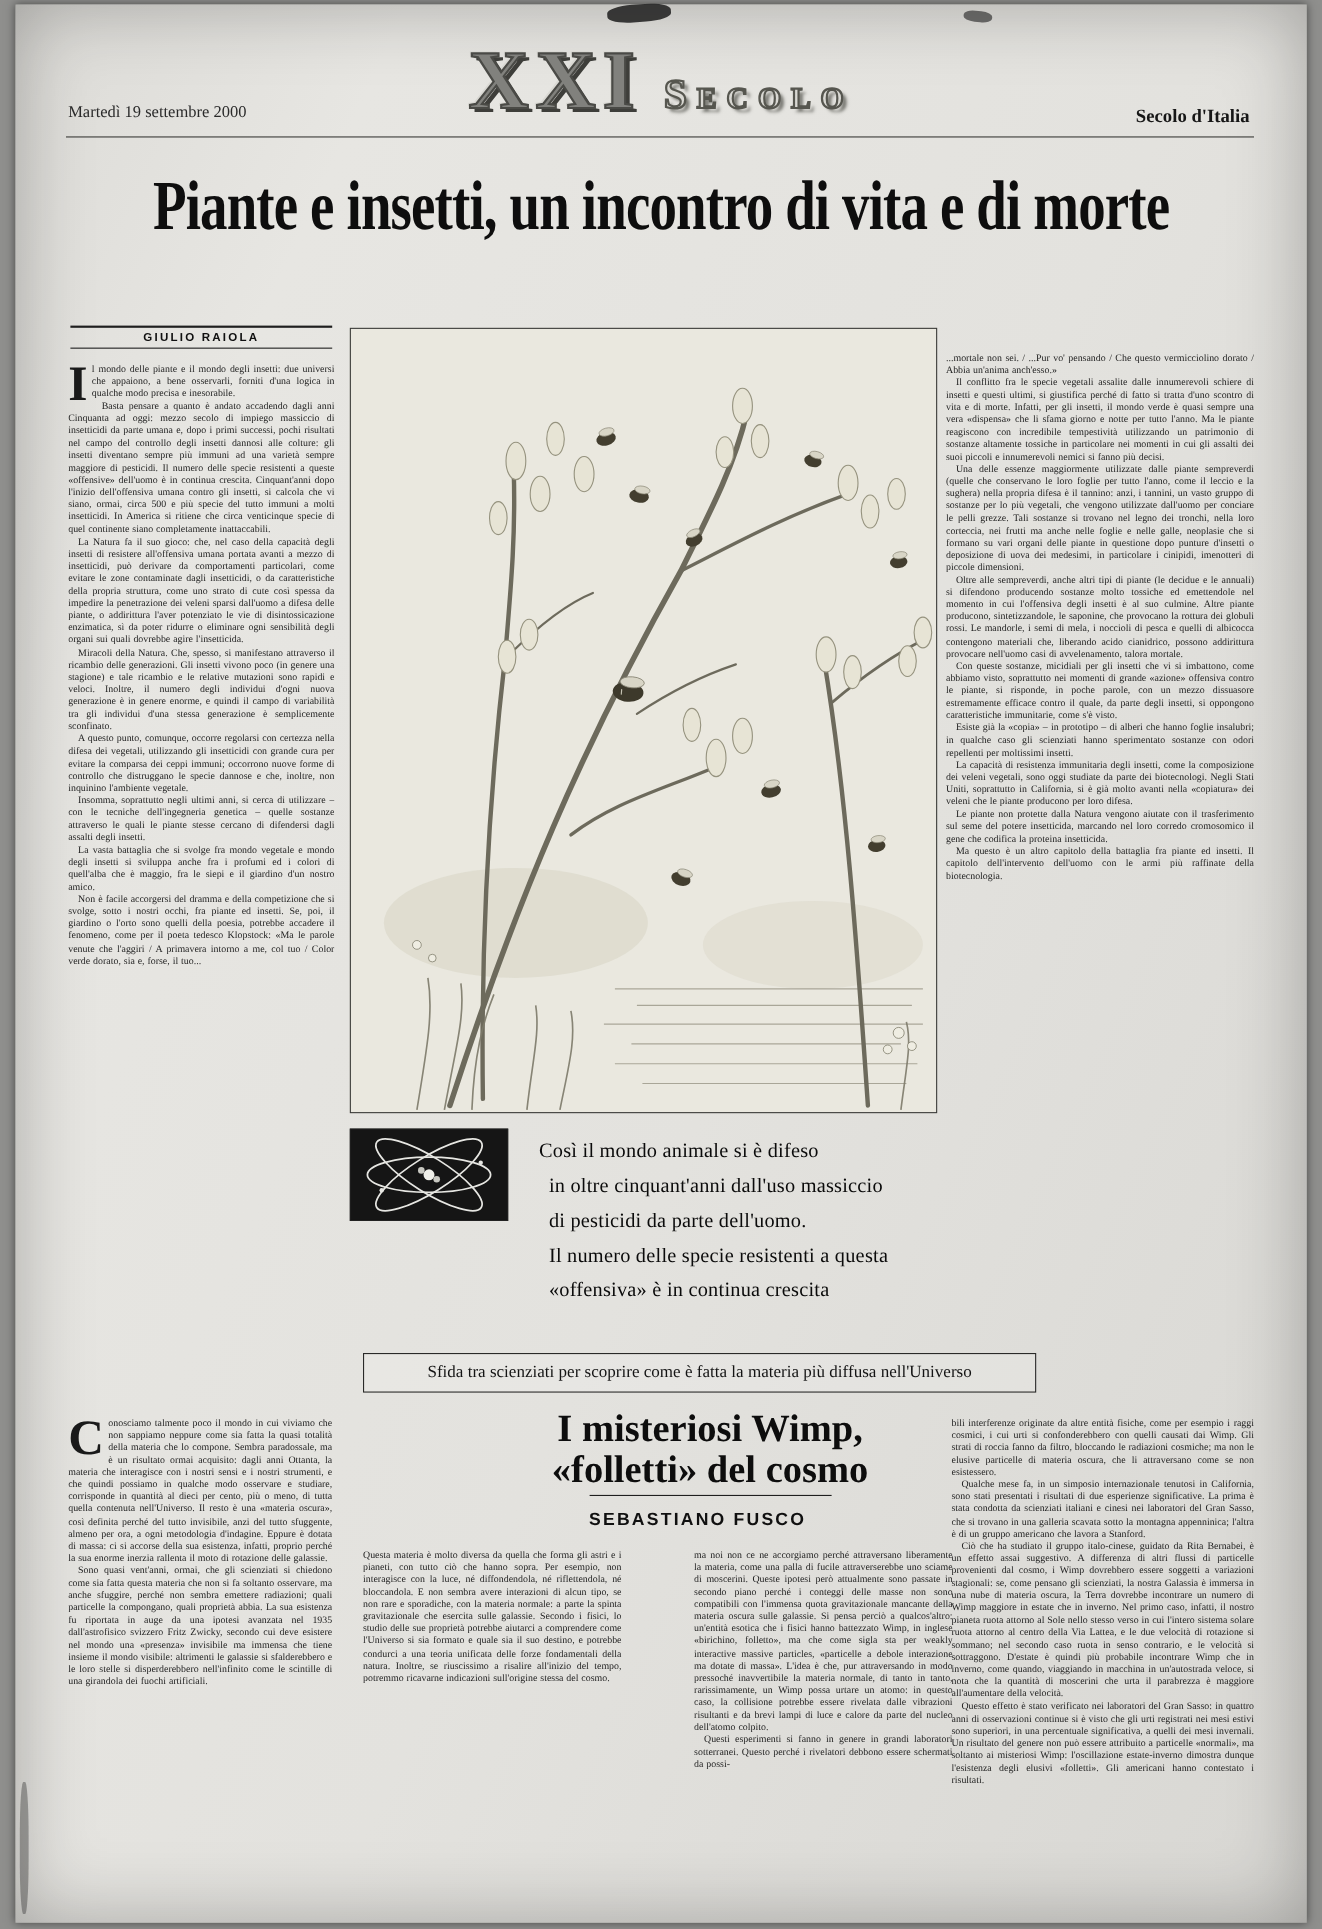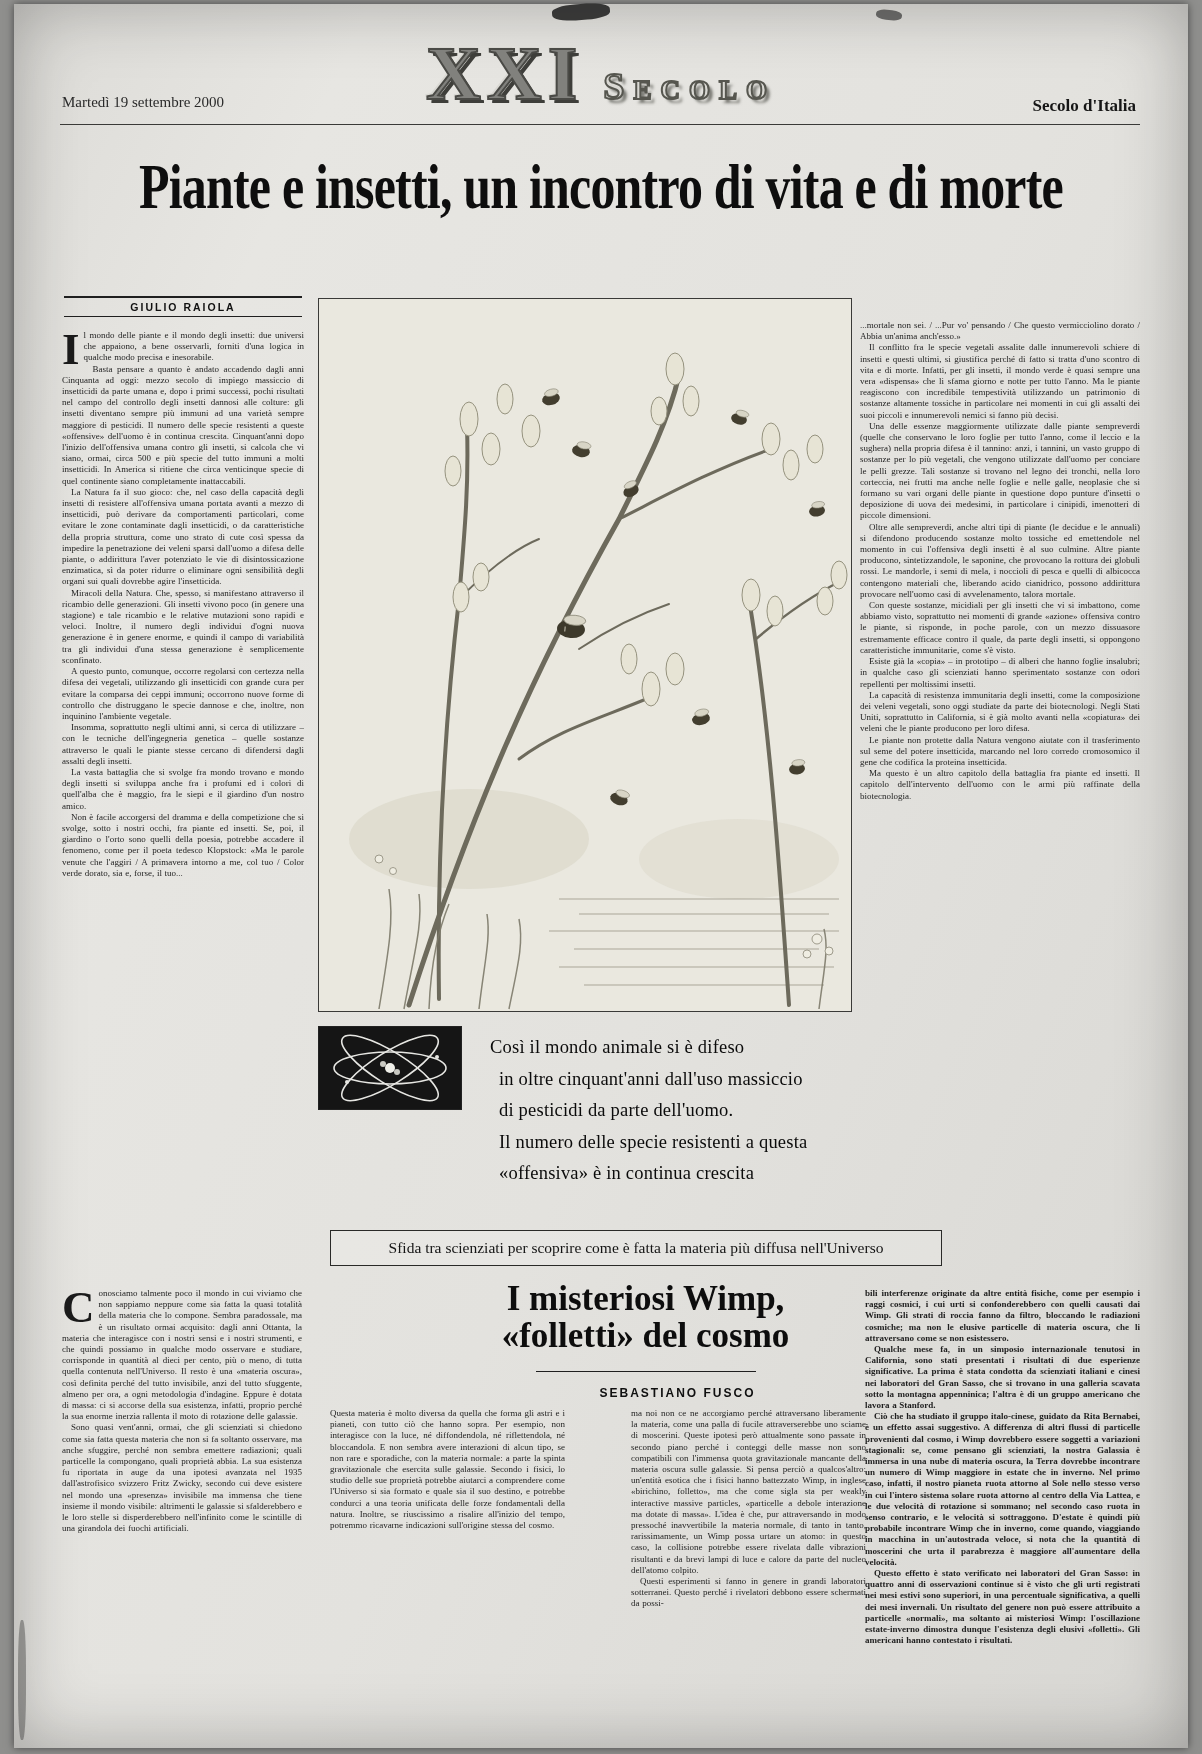--- a/index.html
+++ b/index.html
@@ -40,22 +40,22 @@
   }
 
   
   .byline{
     position:absolute;left:64px;top:296px;width:238px;text-align:center;
     font-family:"Liberation Sans",sans-serif;font-size:10.5px;font-weight:bold;
     letter-spacing:2px;color:#101010;border-top:2px solid #1f1f1f;border-bottom:1px solid #1f1f1f;
     padding:3px 0;
   }
   .byline2{
-    width:220px;margin:17px auto 0;text-align:right;
-    font-family:"Liberation Sans",sans-serif;font-size:12px;font-weight:bold;
+    width:220px;margin:5px auto 0;text-align:left;
+    font-family:"Liberation Sans",sans-serif;font-size:16px;font-weight:bold;
     letter-spacing:2px;color:#101010;border-top:1px solid #1f1f1f;padding-top:3px;
   }
 
   
   .col{
     position:absolute;font-size:9px;line-height:11.2px;text-align:justify;color:#1e1e1e;
     overflow:hidden;word-spacing:.4px;
   }
   .para{margin:0;text-indent:9px;}
   .para:first-child{text-indent:0;}
@@ -111,21 +111,21 @@
 
 <div class="byline">GIULIO RAIOLA</div>
 
 <div class="col" style="left:62px;top:330px;width:242px;height:778px;">
     <p class="para"><span class="dropcap">I</span>l mondo delle piante e il mondo degli insetti: due universi che appaiono, a bene osservarli, forniti d'una logica in qualche modo precisa e inesorabile.</p>
     <p class="para">Basta pensare a quanto è andato accadendo dagli anni Cinquanta ad oggi: mezzo secolo di impiego massiccio di insetticidi da parte umana e, dopo i primi successi, pochi risultati nel campo del controllo degli insetti dannosi alle colture: gli insetti diventano sempre più immuni ad una varietà sempre maggiore di pesticidi. Il numero delle specie resistenti a queste «offensive» dell'uomo è in continua crescita. Cinquant'anni dopo l'inizio dell'offensiva umana contro gli insetti, si calcola che vi siano, ormai, circa 500 e più specie del tutto immuni a molti insetticidi. In America si ritiene che circa venticinque specie di quel continente siano completamente inattaccabili.</p>
     <p class="para">La Natura fa il suo gioco: che, nel caso della capacità degli insetti di resistere all'offensiva umana portata avanti a mezzo di insetticidi, può derivare da comportamenti particolari, come evitare le zone contaminate dagli insetticidi, o da caratteristiche della propria struttura, come uno strato di cute così spessa da impedire la penetrazione dei veleni sparsi dall'uomo a difesa delle piante, o addirittura l'aver potenziato le vie di disintossicazione enzimatica, sì da poter ridurre o eliminare ogni sensibilità degli organi sui quali dovrebbe agire l'insetticida.</p>
     <p class="para">Miracoli della Natura. Che, spesso, si manifestano attraverso il ricambio delle generazioni. Gli insetti vivono poco (in genere una stagione) e tale ricambio e le relative mutazioni sono rapidi e veloci. Inoltre, il numero degli individui d'ogni nuova generazione è in genere enorme, e quindi il campo di variabilità tra gli individui d'una stessa generazione è semplicemente sconfinato.</p>
     <p class="para">A questo punto, comunque, occorre regolarsi con certezza nella difesa dei vegetali, utilizzando gli insetticidi con grande cura per evitare la comparsa dei ceppi immuni; occorrono nuove forme di controllo che distruggano le specie dannose e che, inoltre, non inquinino l'ambiente vegetale.</p>
     <p class="para">Insomma, soprattutto negli ultimi anni, si cerca di utilizzare – con le tecniche dell'ingegneria genetica – quelle sostanze attraverso le quali le piante stesse cercano di difendersi dagli assalti degli insetti.</p>
-    <p class="para">La vasta battaglia che si svolge fra mondo trovano e mondo degli insetti si sviluppa anche fra i profumi ed i colori di quell'alba che è maggio, fra le siepi e il giardino d'un nostro amico.</p>
+    <p class="para">La vasta battaglia che si svolge fra mondo vegetale e mondo degli insetti si sviluppa anche fra i profumi ed i colori di quell'alba che è maggio, fra le siepi e il giardino d'un nostro amico.</p>
     <p class="para">Non è facile accorgersi del dramma e della competizione che si svolge, sotto i nostri occhi, fra piante ed insetti. Se, poi, il giardino o l'orto sono quelli della poesia, potrebbe accadere il fenomeno, come per il poeta tedesco Klopstock: «Ma le parole venute che l'aggiri / A primavera intorno a me, col tuo / Color verde dorato, sia e, forse, il tuo...</p>
   </div>
 
 <div class="col" style="left:860px;top:320px;width:280px;height:806px;">
     <p class="para">...mortale non sei. / ...Pur vo' pensando / Che questo vermicciolino dorato / Abbia un'anima anch'esso.»</p>
     <p class="para">Il conflitto fra le specie vegetali assalite dalle innumerevoli schiere di insetti e questi ultimi, si giustifica perché di fatto si tratta d'uno scontro di vita e di morte. Infatti, per gli insetti, il mondo verde è quasi sempre una vera «dispensa» che li sfama giorno e notte per tutto l'anno. Ma le piante reagiscono con incredibile tempestività utilizzando un patrimonio di sostanze altamente tossiche in particolare nei momenti in cui gli assalti dei suoi piccoli e innumerevoli nemici si fanno più decisi.</p>
     <p class="para">Una delle essenze maggiormente utilizzate dalle piante sempreverdi (quelle che conservano le loro foglie per tutto l'anno, come il leccio e la sughera) nella propria difesa è il tannino: anzi, i tannini, un vasto gruppo di sostanze per lo più vegetali, che vengono utilizzate dall'uomo per conciare le pelli grezze. Tali sostanze si trovano nel legno dei tronchi, nella loro corteccia, nei frutti ma anche nelle foglie e nelle galle, neoplasie che si formano su vari organi delle piante in questione dopo punture d'insetti o deposizione di uova dei medesimi, in particolare i cinipidi, imenotteri di piccole dimensioni.</p>
     <p class="para">Oltre alle sempreverdi, anche altri tipi di piante (le decidue e le annuali) si difendono producendo sostanze molto tossiche ed emettendole nel momento in cui l'offensiva degli insetti è al suo culmine. Altre piante producono, sintetizzandole, le saponine, che provocano la rottura dei globuli rossi. Le mandorle, i semi di mela, i noccioli di pesca e quelli di albicocca contengono materiali che, liberando acido cianidrico, possono addirittura provocare nell'uomo casi di avvelenamento, talora mortale.</p>
     <p class="para">Con queste sostanze, micidiali per gli insetti che vi si imbattono, come abbiamo visto, soprattutto nei momenti di grande «azione» offensiva contro le piante, si risponde, in poche parole, con un mezzo dissuasore estremamente efficace contro il quale, da parte degli insetti, si oppongono caratteristiche immunitarie, come s'è visto.</p>
     <p class="para">Esiste già la «copia» – in prototipo – di alberi che hanno foglie insalubri; in qualche caso gli scienziati hanno sperimentato sostanze con odori repellenti per moltissimi insetti.</p>
@@ -281,18 +281,18 @@
 
 <div class="col" style="left:330px;top:1408px;width:235px;height:336px;">
     <p class="para">Questa materia è molto diversa da quella che forma gli astri e i pianeti, con tutto ciò che hanno sopra. Per esempio, non interagisce con la luce, né diffondendola, né riflettendola, né bloccandola. E non sembra avere interazioni di alcun tipo, se non rare e sporadiche, con la materia normale: a parte la spinta gravitazionale che esercita sulle galassie. Secondo i fisici, lo studio delle sue proprietà potrebbe aiutarci a comprendere come l'Universo si sia formato e quale sia il suo destino, e potrebbe condurci a una teoria unificata delle forze fondamentali della natura. Inoltre, se riuscissimo a risalire all'inizio del tempo, potremmo ricavarne indicazioni sull'origine stessa del cosmo.</p>
   </div>
 
 <div class="col" style="left:595px;top:1408px;width:235px;height:336px;margin-left:36px;">
     <p class="para">ma noi non ce ne accorgiamo perché attraversano liberamente la materia, come una palla di fucile attraverserebbe uno sciame di moscerini. Queste ipotesi però attualmente sono passate in secondo piano perché i conteggi delle masse non sono compatibili con l'immensa quota gravitazionale mancante della materia oscura sulle galassie. Si pensa perciò a qualcos'altro: un'entità esotica che i fisici hanno battezzato Wimp, in inglese «birichino, folletto», ma che come sigla sta per weakly interactive massive particles, «particelle a debole interazione ma dotate di massa». L'idea è che, pur attraversando in modo pressoché inavvertibile la materia normale, di tanto in tanto, rarissimamente, un Wimp possa urtare un atomo: in questo caso, la collisione potrebbe essere rivelata dalle vibrazioni risultanti e da brevi lampi di luce e calore da parte del nucleo dell'atomo colpito.</p>
     <p class="para">Questi esperimenti si fanno in genere in grandi laboratori sotterranei. Questo perché i rivelatori debbono essere schermati da possi-</p>
   </div>
 
-<div class="col" style="left:865px;top:1288px;width:275px;height:456px;font-weight:bold;">
+<div class="col" style="left:865px;top:1288px;width:275px;height:456px;">
     <p class="para">bili interferenze originate da altre entità fisiche, come per esempio i raggi cosmici, i cui urti si confonderebbero con quelli causati dai Wimp. Gli strati di roccia fanno da filtro, bloccando le radiazioni cosmiche; ma non le elusive particelle di materia oscura, che li attraversano come se non esistessero.</p>
     <p class="para">Qualche mese fa, in un simposio internazionale tenutosi in California, sono stati presentati i risultati di due esperienze significative. La prima è stata condotta da scienziati italiani e cinesi nei laboratori del Gran Sasso, che si trovano in una galleria scavata sotto la montagna appenninica; l'altra è di un gruppo americano che lavora a Stanford.</p>
     <p class="para">Ciò che ha studiato il gruppo italo-cinese, guidato da Rita Bernabei, è un effetto assai suggestivo. A differenza di altri flussi di particelle provenienti dal cosmo, i Wimp dovrebbero essere soggetti a variazioni stagionali: se, come pensano gli scienziati, la nostra Galassia è immersa in una nube di materia oscura, la Terra dovrebbe incontrare un numero di Wimp maggiore in estate che in inverno. Nel primo caso, infatti, il nostro pianeta ruota attorno al Sole nello stesso verso in cui l'intero sistema solare ruota attorno al centro della Via Lattea, e le due velocità di rotazione si sommano; nel secondo caso ruota in senso contrario, e le velocità si sottraggono. D'estate è quindi più probabile incontrare Wimp che in inverno, come quando, viaggiando in macchina in un'autostrada veloce, si nota che la quantità di moscerini che urta il parabrezza è maggiore all'aumentare della velocità.</p>
     <p class="para">Questo effetto è stato verificato nei laboratori del Gran Sasso: in quattro anni di osservazioni continue si è visto che gli urti registrati nei mesi estivi sono superiori, in una percentuale significativa, a quelli dei mesi invernali. Un risultato del genere non può essere attribuito a particelle «normali», ma soltanto ai misteriosi Wimp: l'oscillazione estate-inverno dimostra dunque l'esistenza degli elusivi «folletti». Gli americani hanno contestato i risultati.</p>
   </div>
 
 </body></html>

